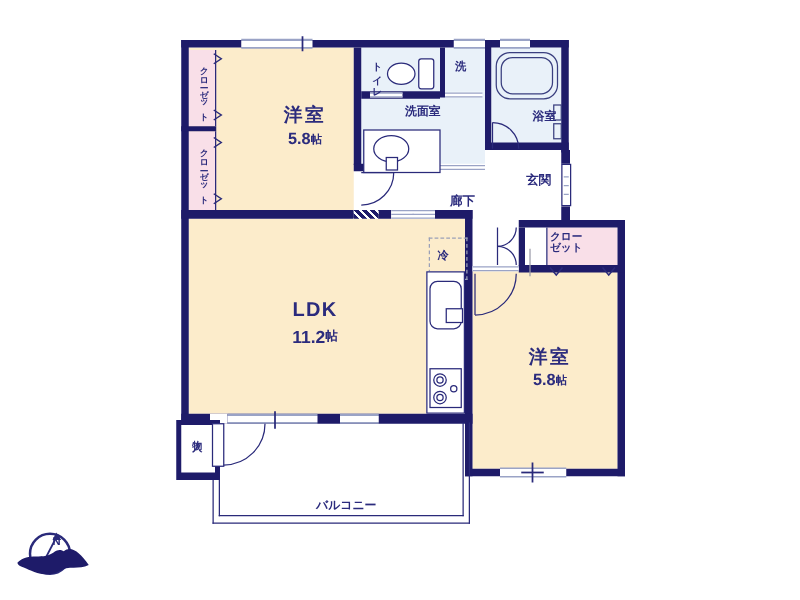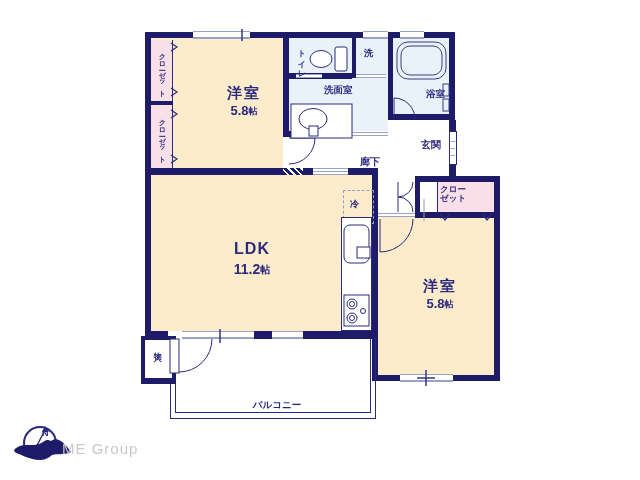--- a/index.html
+++ b/index.html
@@ -221,15 +221,14 @@
 
   <div class="label vert center" style="left:153px;top:42px;width:18px;height:57px;font-size:7px;font-weight:600;">クローゼット</div>
   <div class="label vert center" style="left:153px;top:107px;width:18px;height:59px;font-size:7px;font-weight:600;">クローゼット</div>
 
   <div class="label" style="left:440px;top:185px;width:52px;text-align:left;font-size:8.5px;font-weight:600;white-space:normal;">
     <div>クロー</div>
     <div>ゼット</div>
   </div>
 
   <div class="label" style="left:42px;top:429px;font-size:9px;font-weight:700;color:#2a2a7a;">N</div>
-  <div style="position:absolute;left:62px;top:440px;font-size:15px;color:var(--graytext);letter-spacing:1px;">ME Group</div>
 
 </div>
 
 </body></html>

